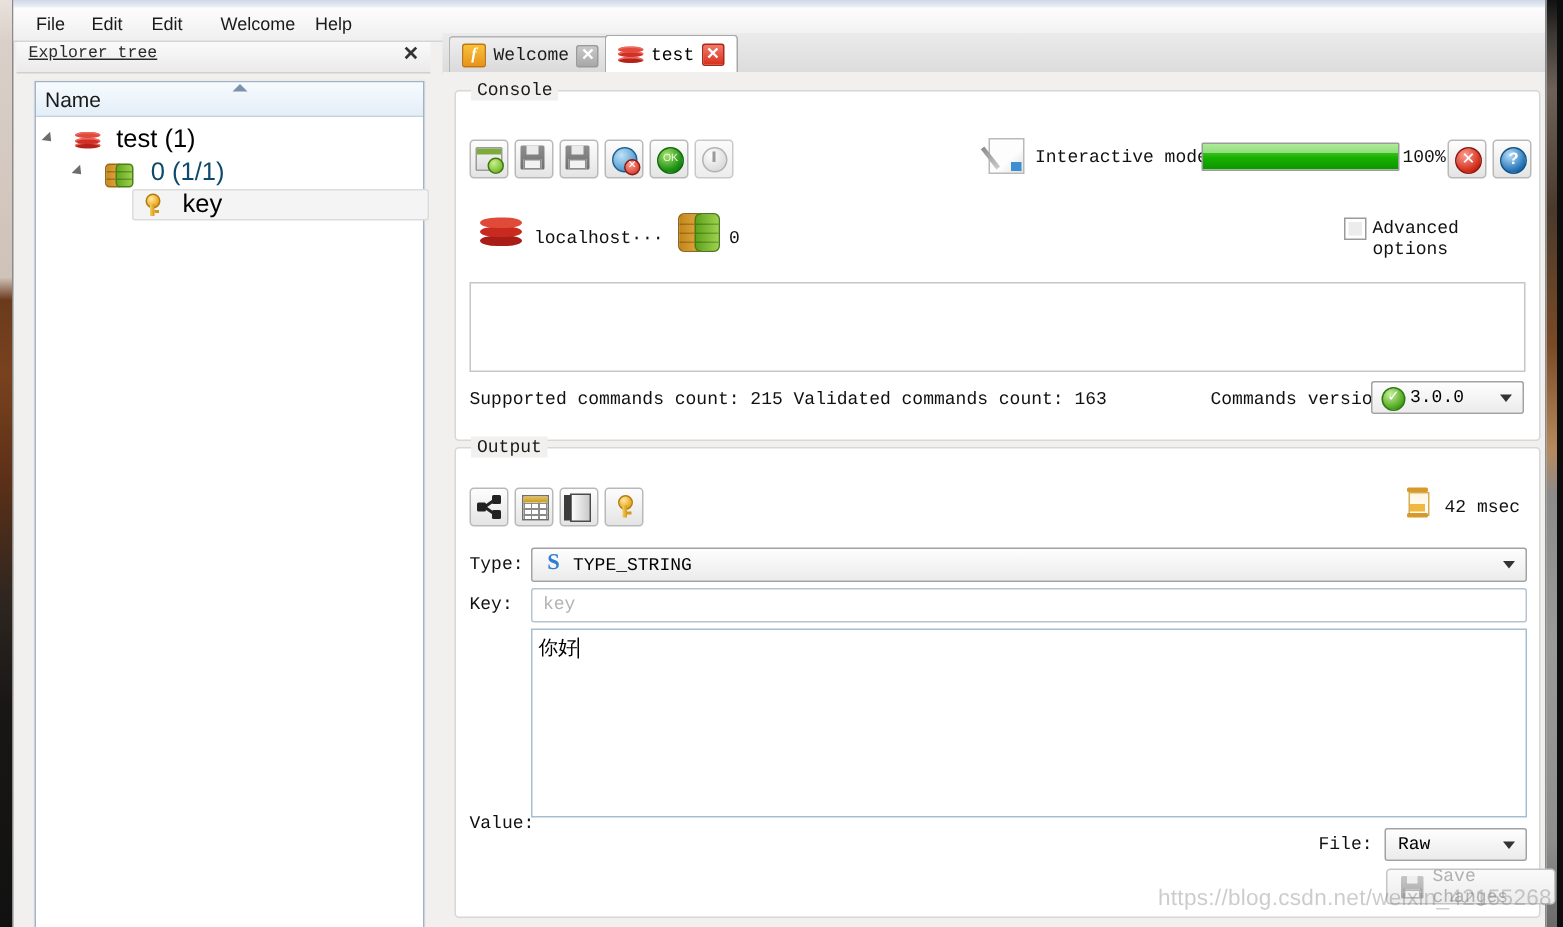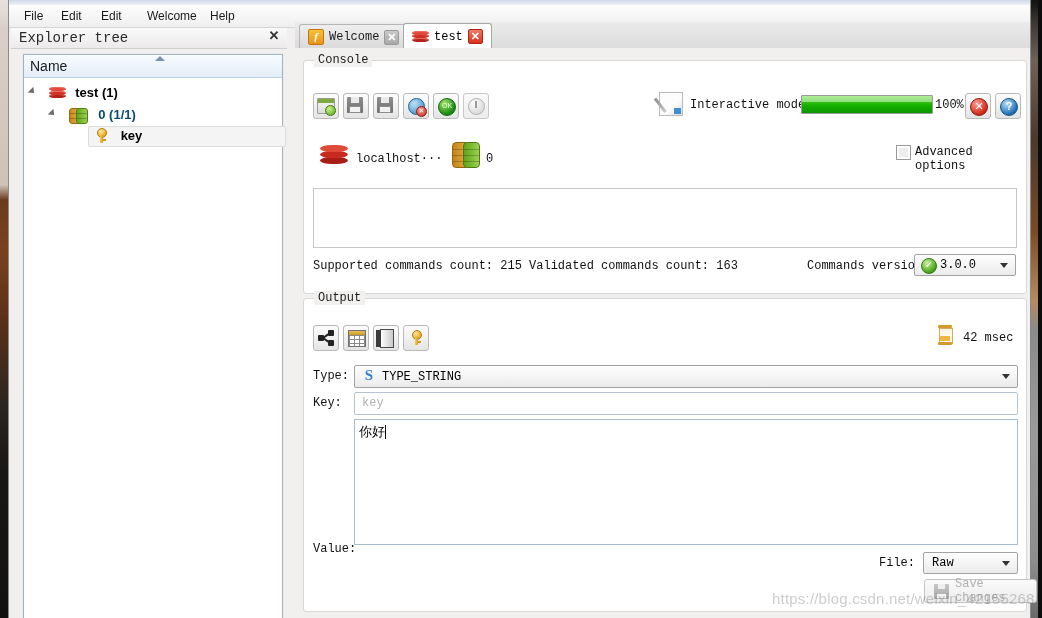--- a/index.html
+++ b/index.html
@@ -29,34 +29,34 @@
   .menubar{position:absolute;left:0;top:5px;width:1021px;height:22px;
     background:linear-gradient(to bottom,#fdfdfd,#efefef);
     border-bottom:1px solid #d5d5d5;}
   .menubar .mi{position:absolute;top:3px;height:16px;line-height:16px;
     font-family:"Liberation Sans",sans-serif;font-size:12px;padding:0 7px;color:#1a1a1a;cursor:default;}
 
   
   .explorer{position:absolute;left:2px;top:28px;width:276px;height:588px;background:#f1f0ef;}
   .ex-head{position:absolute;left:0;top:0;width:276px;height:20px;
     background:linear-gradient(to bottom,#fafafa,#eceaea);border-bottom:1px solid #cfcfcf;}
-  .ex-title{position:absolute;left:8px;top:2px;font-size:14px;color:#2a2a2a;
-    font-family:"Liberation Mono",monospace;}
+  .ex-title{position:absolute;left:8px;top:2px;font-size:11px;color:#2a2a2a;
+    font-family:"Liberation Mono",monospace;text-decoration:underline;}
   .ex-close{position:absolute;right:6px;top:1px;width:14px;height:14px;
     font-family:"Liberation Sans",sans-serif;font-size:13px;font-weight:bold;line-height:13px;
     text-align:center;color:#333;cursor:pointer;}
   .tree-box{position:absolute;left:12px;top:26px;width:258px;height:566px;
     background:#fff;border:1px solid #a0b4c8;box-shadow:0 0 0 1px rgba(0,0,0,0.02);}
   .tree-hdr{position:absolute;left:0;top:0;width:258px;height:22px;
     background:linear-gradient(to bottom,#f7fbff,#e3edf7);border-bottom:1px solid #bfd2e2;}
   .tree-hdr .lbl{position:absolute;left:6px;top:3px;font-family:"Liberation Sans",sans-serif;font-size:14px;color:#1a1a1a;}
   .tree-hdr .sortarrow{position:absolute;left:131px;top:1px;width:0;height:0;
     border-left:5px solid transparent;border-right:5px solid transparent;border-bottom:5px solid #7a93ab;}
 
-  .tnode{position:absolute;height:20px;line-height:20px;font-family:"Liberation Sans",sans-serif;font-size:13px;white-space:nowrap;font-weight:bold;}
+  .tnode{position:absolute;height:20px;line-height:20px;font-family:"Liberation Sans",sans-serif;font-size:17px;white-space:nowrap;}
   .twist{position:absolute;width:9px;height:9px;}
   .twist:after{content:"";position:absolute;left:0;top:0;
     border-left:5px solid #6d6d6d;border-top:4px solid transparent;border-bottom:4px solid transparent;
     transform:rotate(45deg);transform-origin:2px 4px;}
 
   
   .ico-redis{position:relative;display:inline-block;width:17px;height:14px;vertical-align:-3px;}
   .ico-redis i{position:absolute;left:0;width:17px;height:4px;border-radius:50%/60%;background:#d02b20;box-shadow:inset 0 1px 0 #ef6b5e;}
   .ico-redis i:nth-child(1){top:8px;background:#b5221a;}
   .ico-redis i:nth-child(2){top:4.5px;background:#cf3126;}

